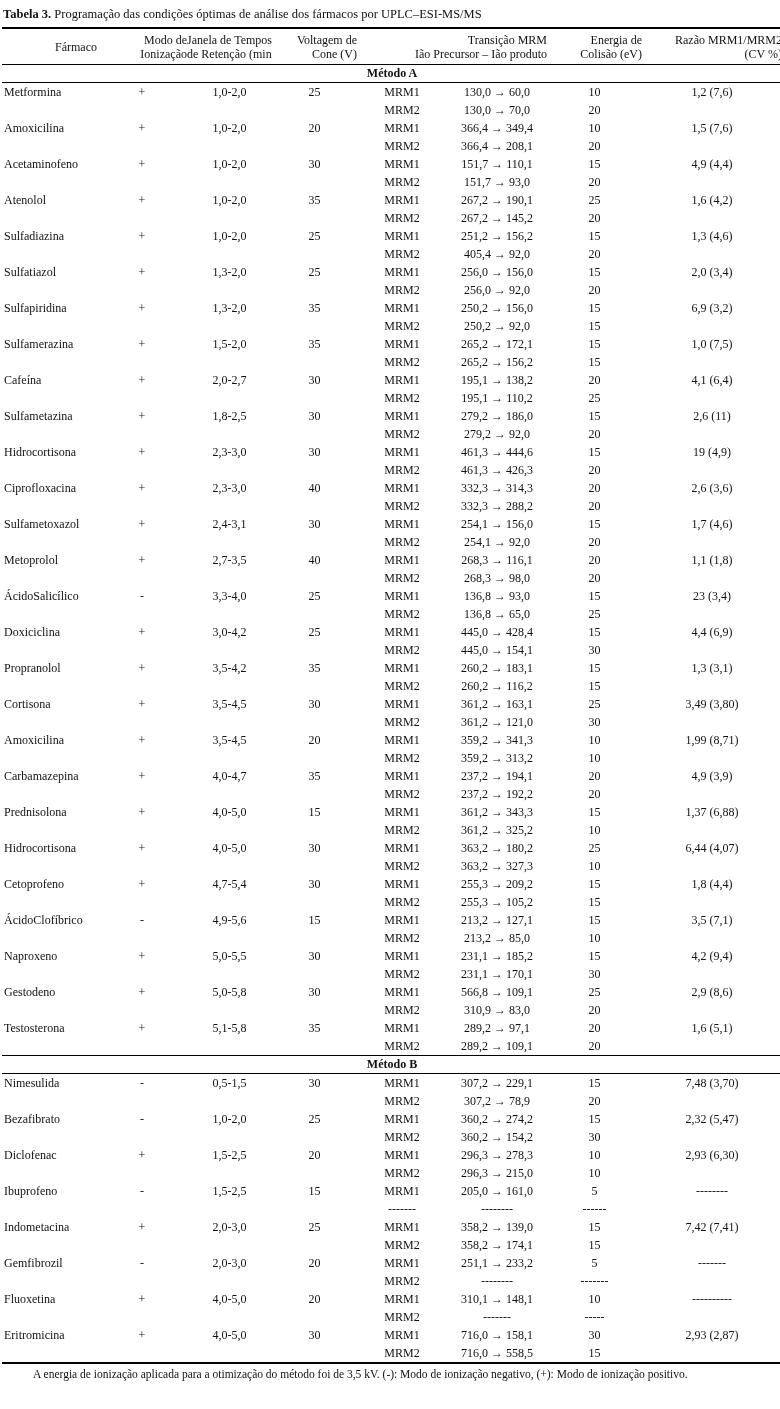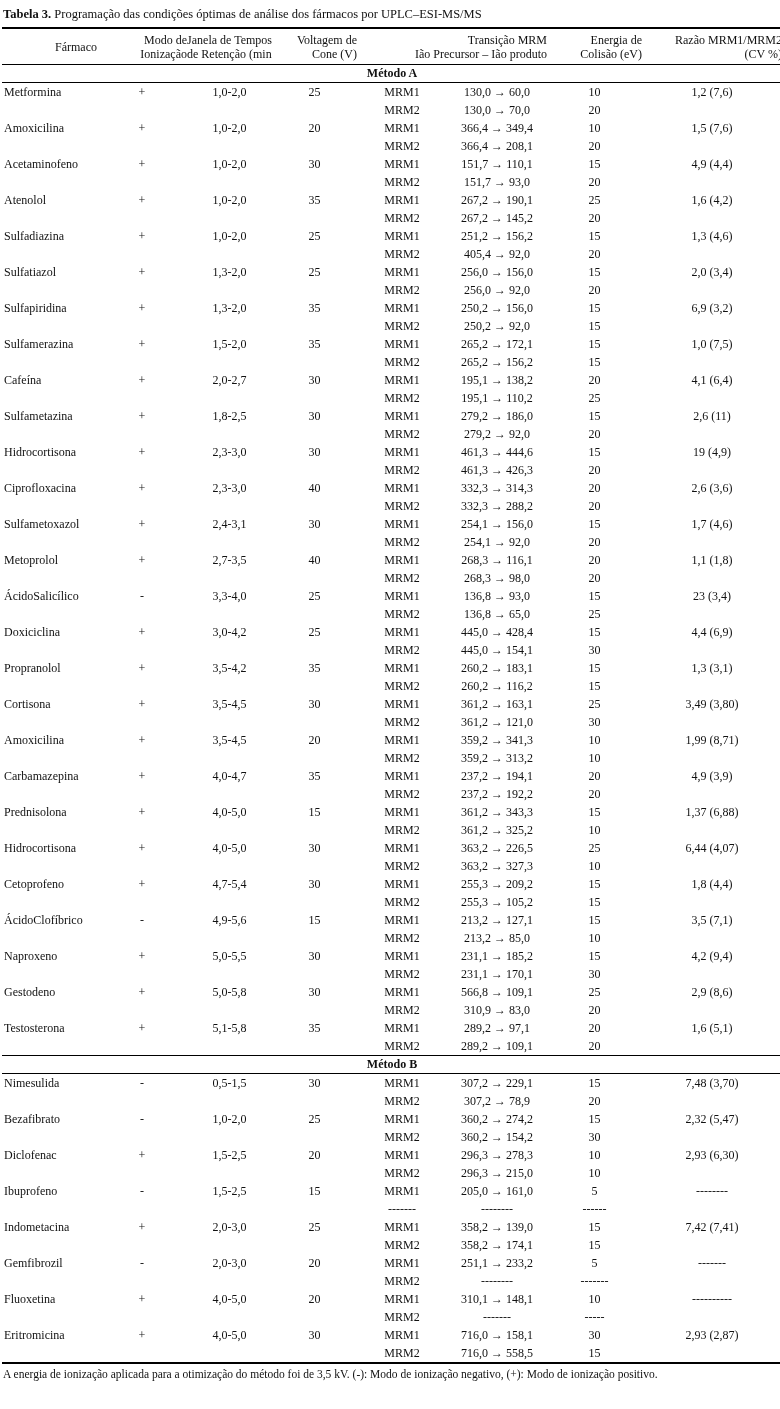--- a/index.html
+++ b/index.html
@@ -52,20 +52,21 @@
     height: 17px;
     line-height: 17px;
     border-top: 1px solid #000;
     border-bottom: 1px solid #000;
   }
   .footnote {
     font-size: 11.5px;
     line-height: 14px;
     padding: 3px 0 4px 1px;
     white-space: nowrap;
+    margin-left: 30px;
   }
 </style>
 </head>
 <body>
 
 <div class="page">
 
   <div class="title">
     <span class="bold">Tabela 3.</span>
     <span>Programação das condições óptimas de análise dos fármacos por UPLC–ESI-MS/MS</span>
@@ -536,21 +537,21 @@
           <td>361,2 → 325,2</td>
           <td>10</td>
           <td></td>
         </tr>
         <tr>
           <td class="left">Hidrocortisona</td>
           <td>+</td>
           <td>4,0-5,0</td>
           <td>30</td>
           <td>MRM1</td>
-          <td>363,2 → 226,5</td>
+          <td>363,2 → 180,2</td>
           <td>25</td>
           <td>6,44 (4,07)</td>
         </tr>
         <tr>
           <td class="left"></td>
           <td></td>
           <td></td>
           <td></td>
           <td>MRM2</td>
           <td>363,2 → 327,3</td>

